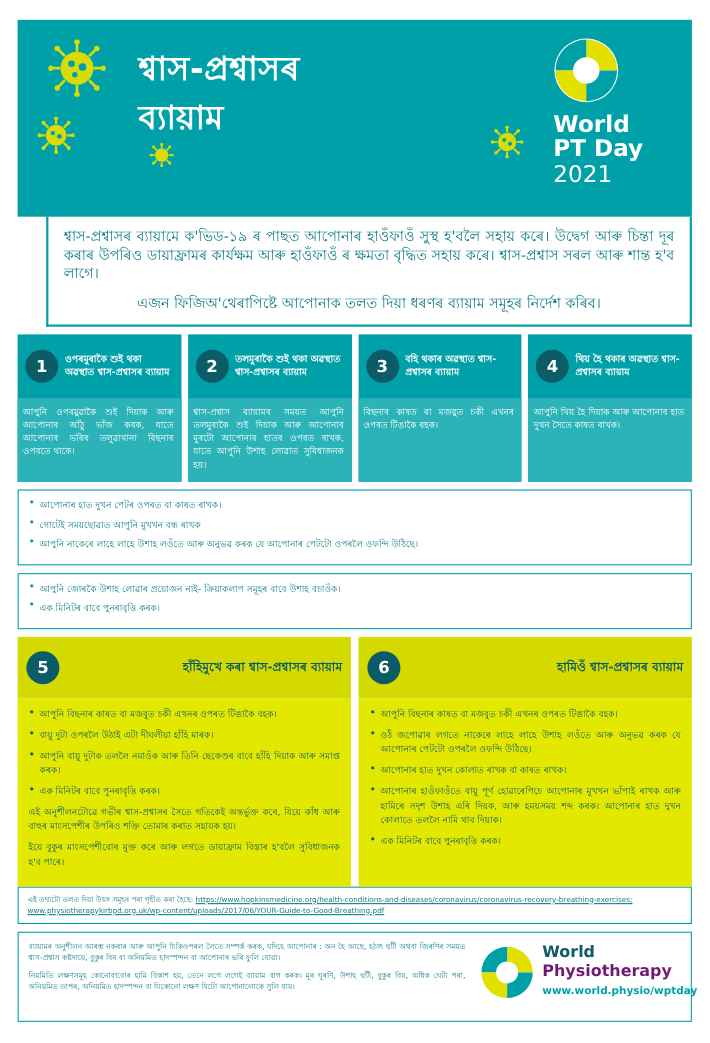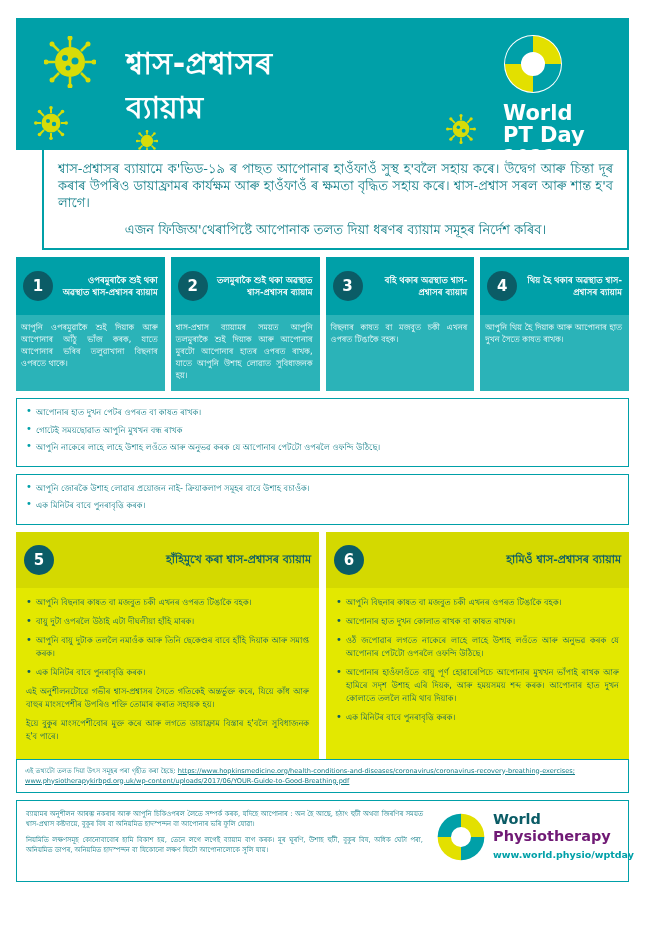--- a/index.html
+++ b/index.html
@@ -12,21 +12,21 @@
   .page {
     width: 645px; height: 948px;
     padding: 18px 16px 10px 16px;
     position: relative;
     background: #ffffff;
   }
 
   
   .header {
     background: #00A0A8;
-    height: 132px;
+    height: 179px;
     position: relative;
     display: flex;
     align-items: center;
     overflow: hidden;
   }
   .virus {
     position: absolute;
     color: #E3E000;
     opacity: 0.95;
   }
@@ -105,21 +105,21 @@
     color: #ffffff;
     font-size: 15px; font-weight: bold;
     display: flex; align-items: center; justify-content: center;
     flex: 0 0 30px;
     margin-right: 6px;
   }
   .card .heading {
     font-size: 8.5px;
     line-height: 12px;
     font-weight: bold;
-    text-align: right;
+    text-align: left;
     flex: 1;
   }
   .card .body {
     background: #2BB3B8;
     font-size: 8px;
     line-height: 12px;
     padding: 7px 7px 9px 5px;
     flex: 1;
     text-align: justify;
   }
@@ -468,22 +468,22 @@
       </div>
     </div>
     <div class="panel">
       <div class="phead">
         <div class="pnum">6</div>
         <div class="ptitle">হামিওঁ শ্বাস-প্ৰশ্বাসৰ ব্যায়াম</div>
       </div>
       <div class="pbody">
         <ul>
           <li>আপুনি বিছনাৰ কাষত বা মজবুত চকী এখনৰ ওপৰত টিঙাকৈ বহক।</li>
+          <li>ওঠঁ জপোৱাৰ লগতে নাকেৰে লাহে লাহে উশাহ লওঁতে আৰু অনুভৱ কৰক যে আপোনাৰ পেটটো ওপৰলৈ ওফন্দি উঠিছে।</li>
           <li>আপোনাৰ হাত দুখন কোলাত ৰাখক বা কাষত ৰাখক।</li>
-          <li>ওঠঁ জপোৱাৰ লগতে নাকেৰে লাহে লাহে উশাহ লওঁতে আৰু অনুভৱ কৰক যে আপোনাৰ পেটটো ওপৰলৈ ওফন্দি উঠিছে।</li>
           <li>আপোনাৰ হাওঁফাওঁতে বায়ু পূৰ্ণ হোৱাৰেপিচে আপোনাৰ মুখখন ভাঁপাই ৰাখক আৰু হামিৰে সদৃশ উশাহ এৰি দিয়ক, আৰু হময়সময় শব্দ কৰক। আপোনাৰ হাত দুখন কোলাতে তললৈ নামি থাব দিয়াক।</li>
           <li>এক মিনিটৰ বাবে পুনৰাবৃত্তি কৰক।</li>
         </ul>
       </div>
     </div>
   </div>
 
   <div class="source">
     <span>এই তথ্যটো তলত দিয়া উৎস সমূহৰ পৰা গৃহীত কৰা হৈছে:</span>
     <a href="#">https://www.hopkinsmedicine.org/health-conditions-and-diseases/coronavirus/coronavirus-recovery-breathing-exercises;</a>

